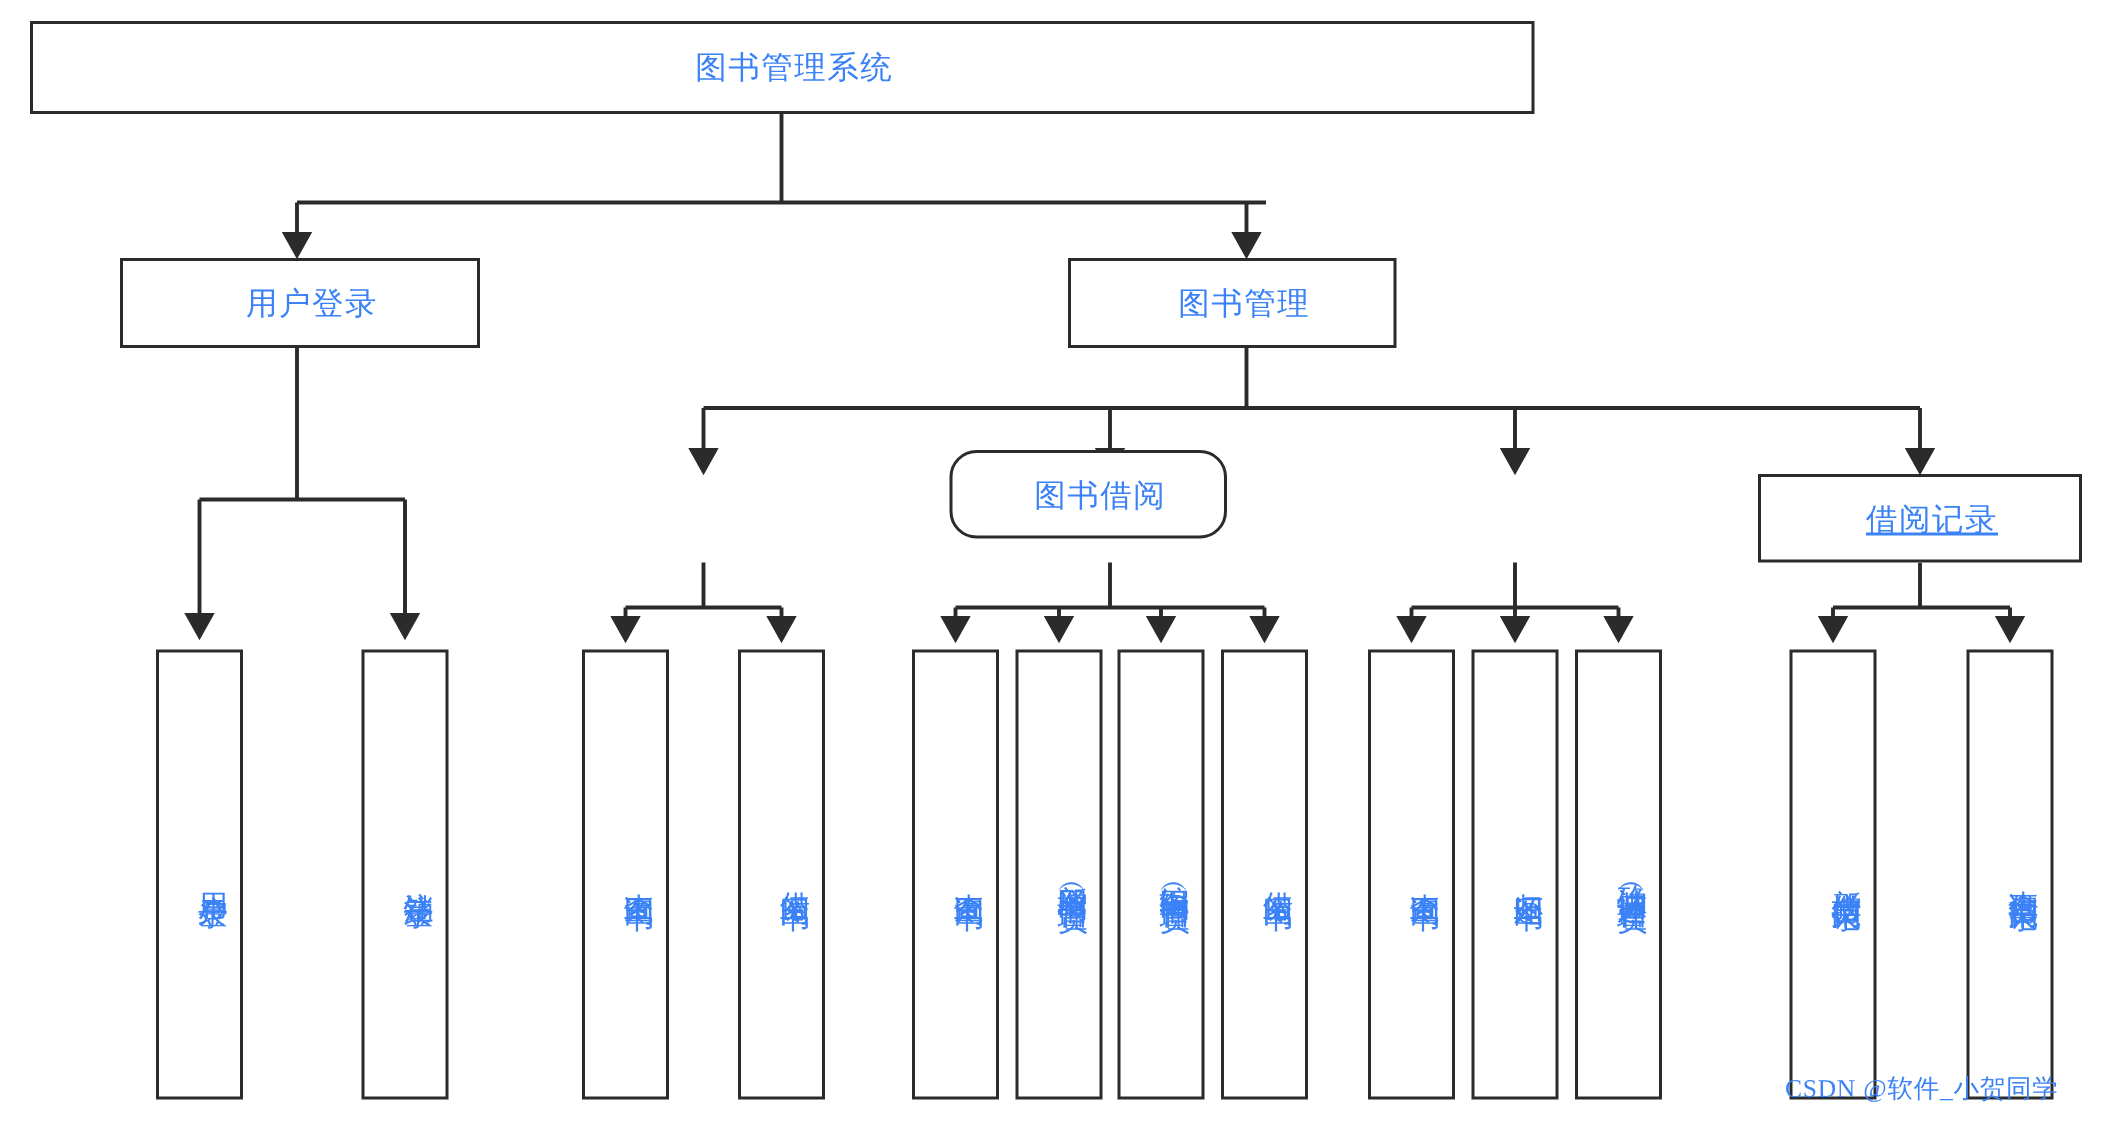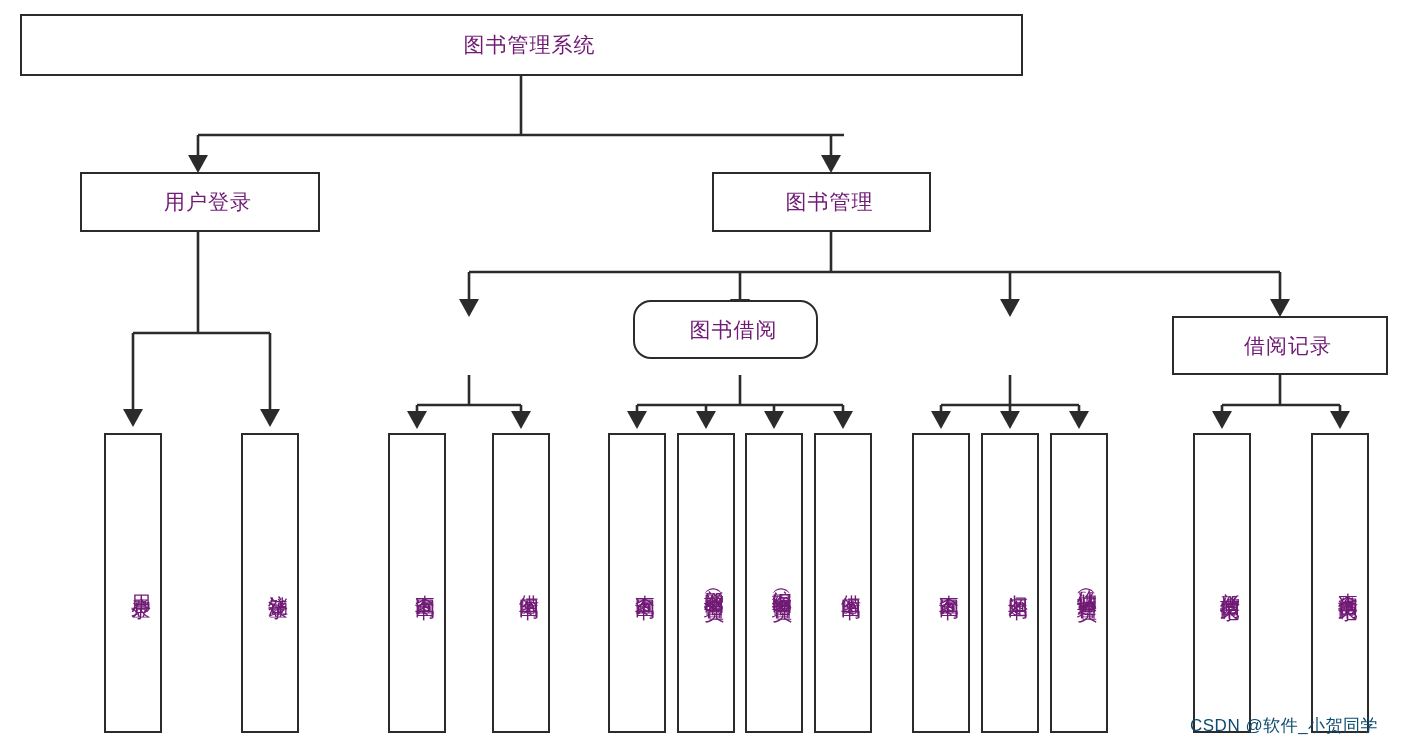--- a/index.html
+++ b/index.html
@@ -13,21 +13,21 @@
   }
   #wires{position:absolute;left:0;top:0;width:1405px;height:747px;}
   .node{
     position:absolute;
     box-sizing:border-box;
     background:#ffffff;
     border:2px solid #2b2b2b;
     display:flex;
     align-items:center;
     justify-content:center;
-    color:#701a75;
+    color:#3b82f6;
     padding-left:16px;
   }
   .node.horiz{
     font-size:21px;
     letter-spacing:1px;
   }
   .node.vert{
     writing-mode:vertical-rl;
     text-orientation:upright;
     font-size:20px;
@@ -40,24 +40,25 @@
   .node.vert > span{
     writing-mode:vertical-rl;
     text-orientation:upright;
     display:block;
   }
   #watermark{
     position:absolute;
     left:1190px;
     top:714px;
     font-size:17px;
-    color:#0c4a6e;
+    color:#3b82f6;
     letter-spacing:0.5px;
     white-space:nowrap;
     pointer-events:none;
+    font-family:Liberation Serif, serif;
   }
 </style>
 </head>
 <body>
 
 <div id="stage">
 
   <svg id="wires" viewBox="0 0 1405 747" xmlns="http://www.w3.org/2000/svg">
     <defs>
       <marker id="arw" markerWidth="9" markerHeight="9" refX="3.2" refY="4.5" orient="auto" markerUnits="strokeWidth">
@@ -115,21 +116,21 @@
   <div class="node horiz" style="left:80px;top:172px;width:240px;height:60px;">
     <span>用户登录</span>
   </div>
   <div class="node horiz" style="left:712px;top:172px;width:219px;height:60px;">
     <span>图书管理</span>
   </div>
 
   <div class="node horiz" style="left:633px;top:300px;width:185px;height:59px;border-radius:18px;">
     <span>图书借阅</span>
   </div>
-  <div class="node horiz" style="left:1172px;top:316px;width:216px;height:59px;">
+  <div class="node horiz" style="left:1172px;top:316px;width:216px;height:59px;text-decoration:underline;">
     <span>借阅记录</span>
   </div>
 
   <div class="node vert" style="left:104px;top:433px;width:58px;height:300px;">
     <span>用户登录</span>
   </div>
   <div class="node vert" style="left:241px;top:433px;width:58px;height:300px;">
     <span>注销登录</span>
   </div>
 

